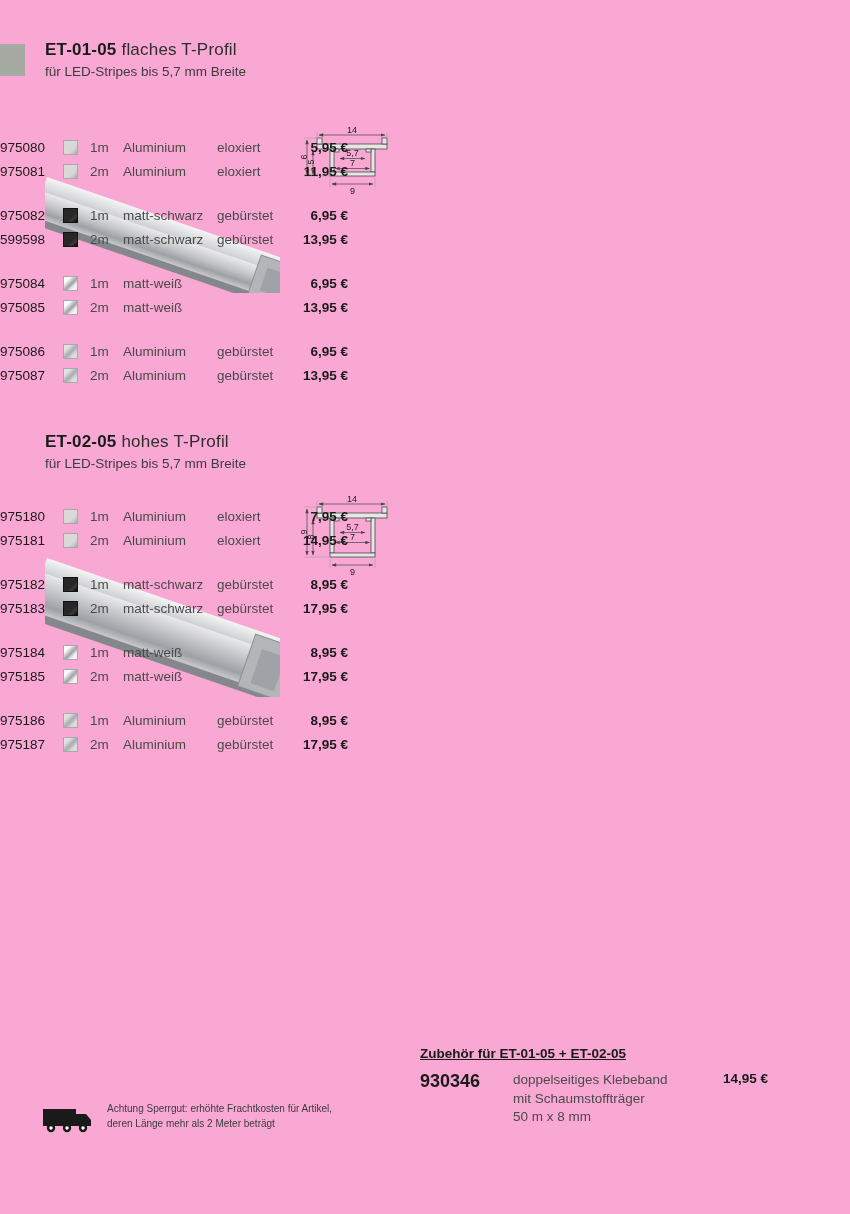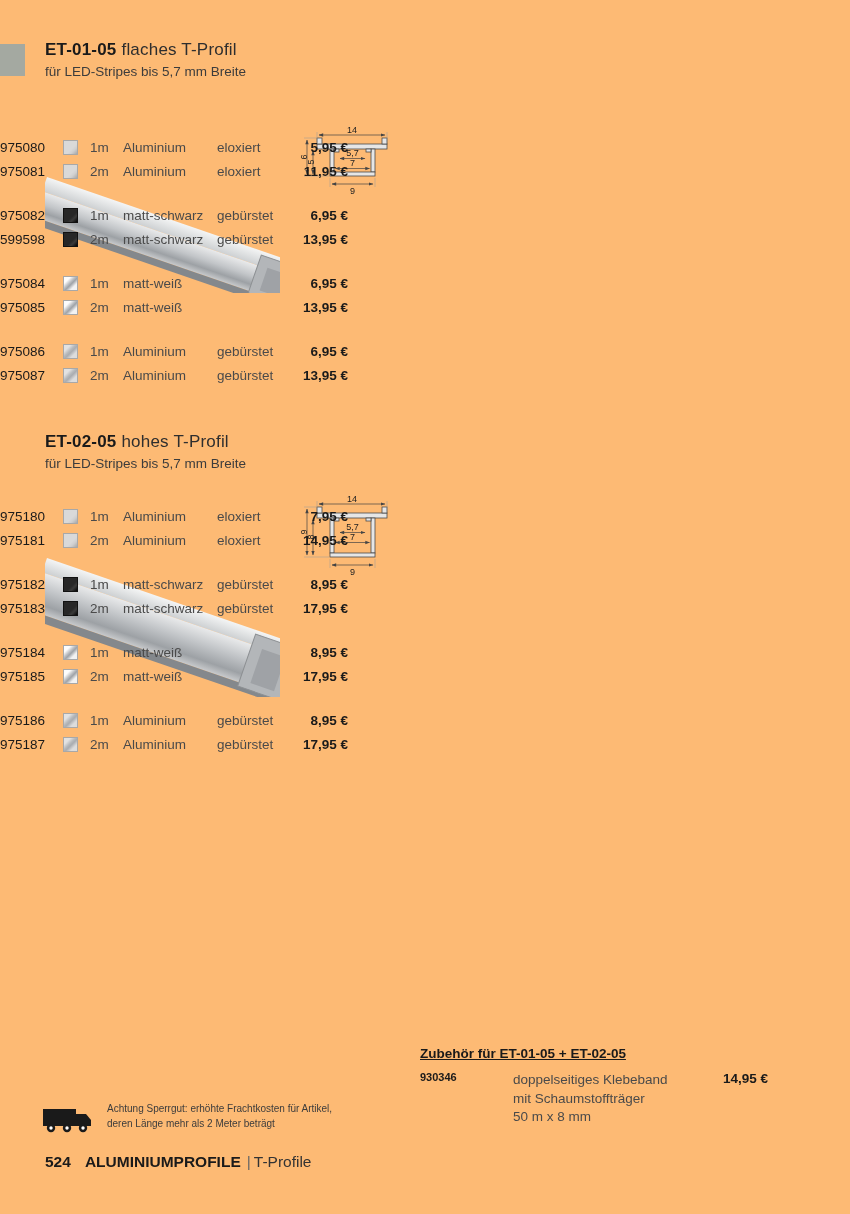--- a/index.html
+++ b/index.html
@@ -1,17 +1,17 @@
 <!DOCTYPE html>
 <html><head>
 <meta charset="utf-8">
 <style>
   * { margin:0; padding:0; box-sizing:border-box; }
   body { font-family:"Liberation Sans", sans-serif; background:#888; }
-  .page { position:relative; width:850px; height:1214px; background:#fdba74; margin:0 auto; overflow:hidden; }
+  .page { position:relative; width:850px; height:1214px; background:#f9a8d4; margin:0 auto; overflow:hidden; }
 
   .edge-tab { position:absolute; left:0; top:44px; width:25px; height:32px; }
 
   .sec-header { position:absolute; left:45px; }
   .sec-title { font-size:17px; color:#2e2e2e; letter-spacing:0.2px; }
   .sec-title .code { font-weight:bold; color:#1a1a1a; }
   .sec-sub { font-size:13.5px; color:#3c3c3c; margin-top:4px; }
 
   .photo { position:absolute; }
   .drawing { position:absolute; }
@@ -28,21 +28,21 @@
   .c-price { right:0; font-weight:bold; color:#1a1a1a; }
   .swatch { position:absolute; left:63px; top:4px; width:15px; height:15px; border:1px solid #a8a8a8; }
   .swatch[data-swatch="aluminium-eloxiert"] { background:linear-gradient(135deg,#d9d9d9 60%,#cfcfcf 75%,#a8a8a8 100%); }
   .swatch[data-swatch="matt-schwarz"] { border-color:#111; background:linear-gradient(135deg,#272727 60%,#3a3a3a 75%,#050505 100%); }
   .swatch[data-swatch="matt-weiss"] { background:linear-gradient(135deg,#fdfdfd 25%,#b9bcc0 45%,#9fa3a8 55%,#f2f2f2 75%); }
   .swatch[data-swatch="aluminium-gebuerstet"] { background:linear-gradient(135deg,#e2e2e2 25%,#b5b8bb 45%,#aaadb1 55%,#dcdcdc 75%); }
 
   .accessories { position:absolute; left:420px; top:1046px; width:348px; }
   .acc-head { font-size:13.5px; font-weight:bold; color:#1a1a1a; margin-bottom:10px;text-decoration:underline; }
   .acc-row { position:relative; }
-  .acc-sku { position:absolute; left:0; top:0; font-size:11px; font-weight:bold; color:#1a1a1a; }
+  .acc-sku { position:absolute; left:0; top:0; font-size:18px; font-weight:bold; color:#1a1a1a; }
   .acc-desc { position:absolute; left:93px; top:0; font-size:13.5px; color:#4a4a4a; line-height:18.5px; }
   .acc-price { position:absolute; right:0; top:0; font-size:13.5px; font-weight:bold; color:#1a1a1a; }
 
   .ship-note { position:absolute; left:42px; top:1102px; }
   .ship-note svg { position:absolute; left:0; top:2px; }
   .ship-text { position:absolute; left:65px; top:0; width:260px; font-size:10px; line-height:14.5px; color:#3c3c3c; }
 
   .footer { position:absolute; left:45px; top:1153px; font-size:15.5px; color:#2e2e2e; }
   .footer .fp { font-weight:bold; color:#1a1a1a; margin-right:14px; }
   .footer .fc { font-weight:bold; color:#1a1a1a; }
@@ -381,17 +381,14 @@
         <circle cx="25" cy="24" r="1.7" fill="#fff"></circle>
       <circle cx="41" cy="24" r="4.2" fill="#1a1a1a"></circle>
         <circle cx="41" cy="24" r="1.7" fill="#fff"></circle>
     </svg>
     <div class="ship-text">
       <div>Achtung Sperrgut: erhöhte Frachtkosten für Artikel,</div>
       <div>deren Länge mehr als 2 Meter beträgt</div>
     </div>
   </div>
 
-  <div class="footer">
-    <span class="fp">524</span><span class="fc">ALUMINIUMPROFILE</span><span class="fsep">|</span><span class="fs">T-Profile</span>
-  </div>
 
 </div>
 
 </body></html>

